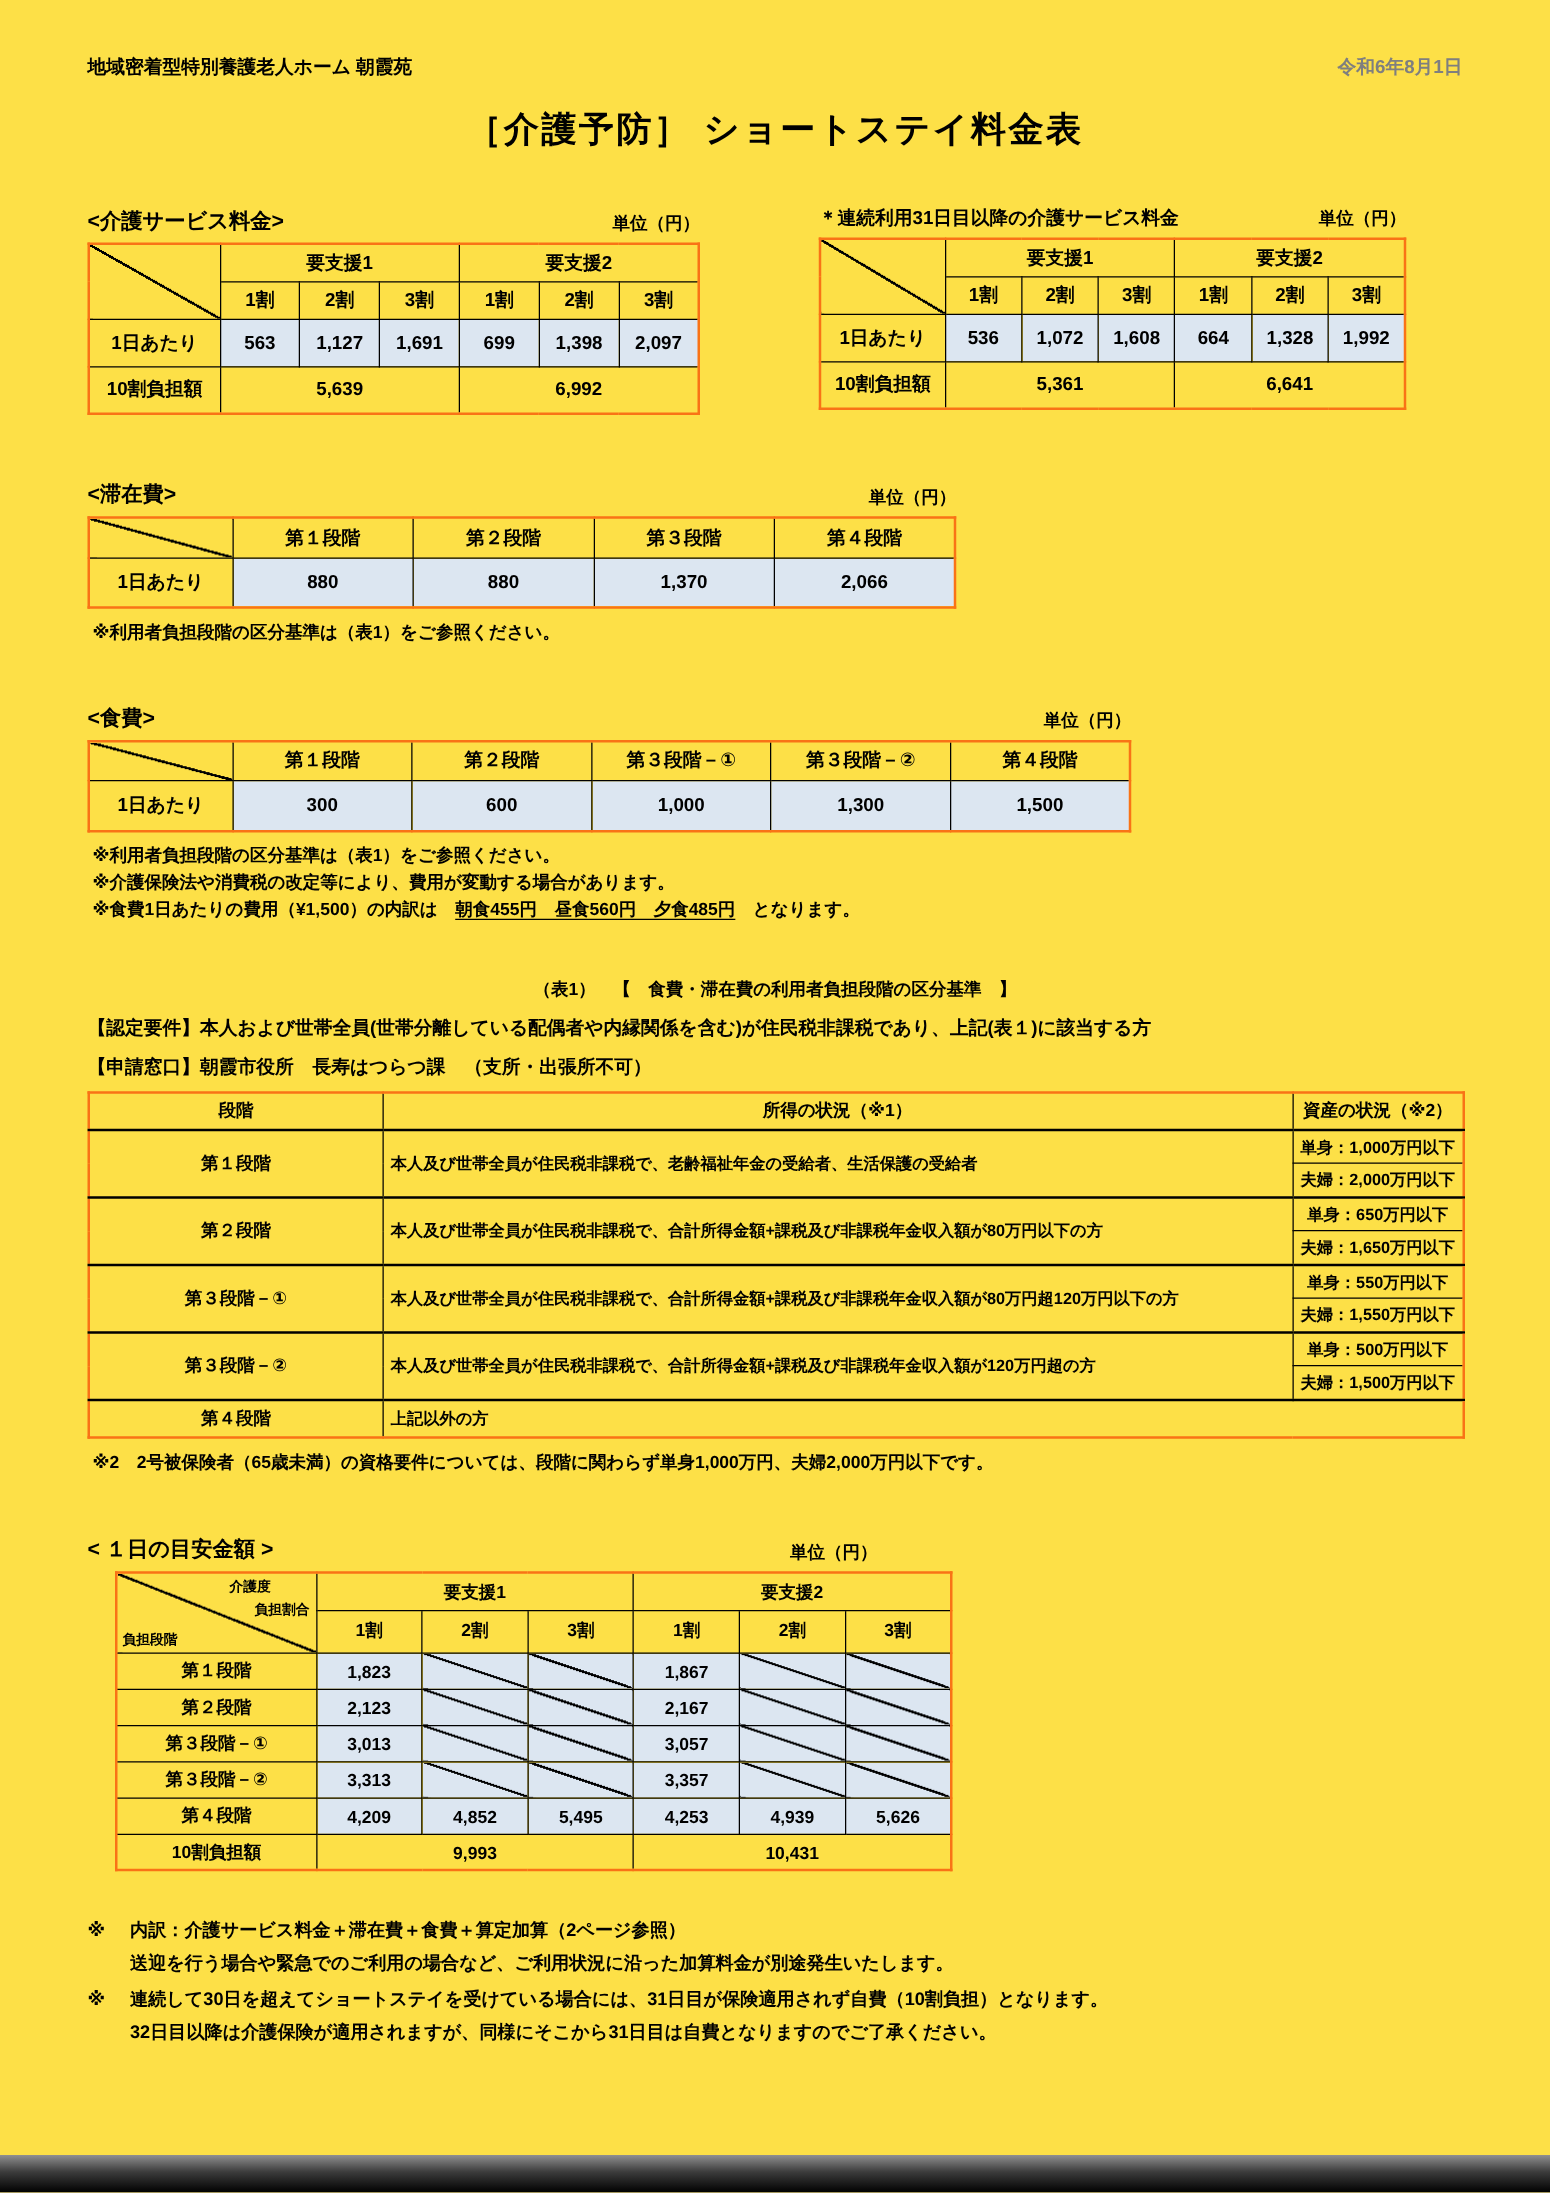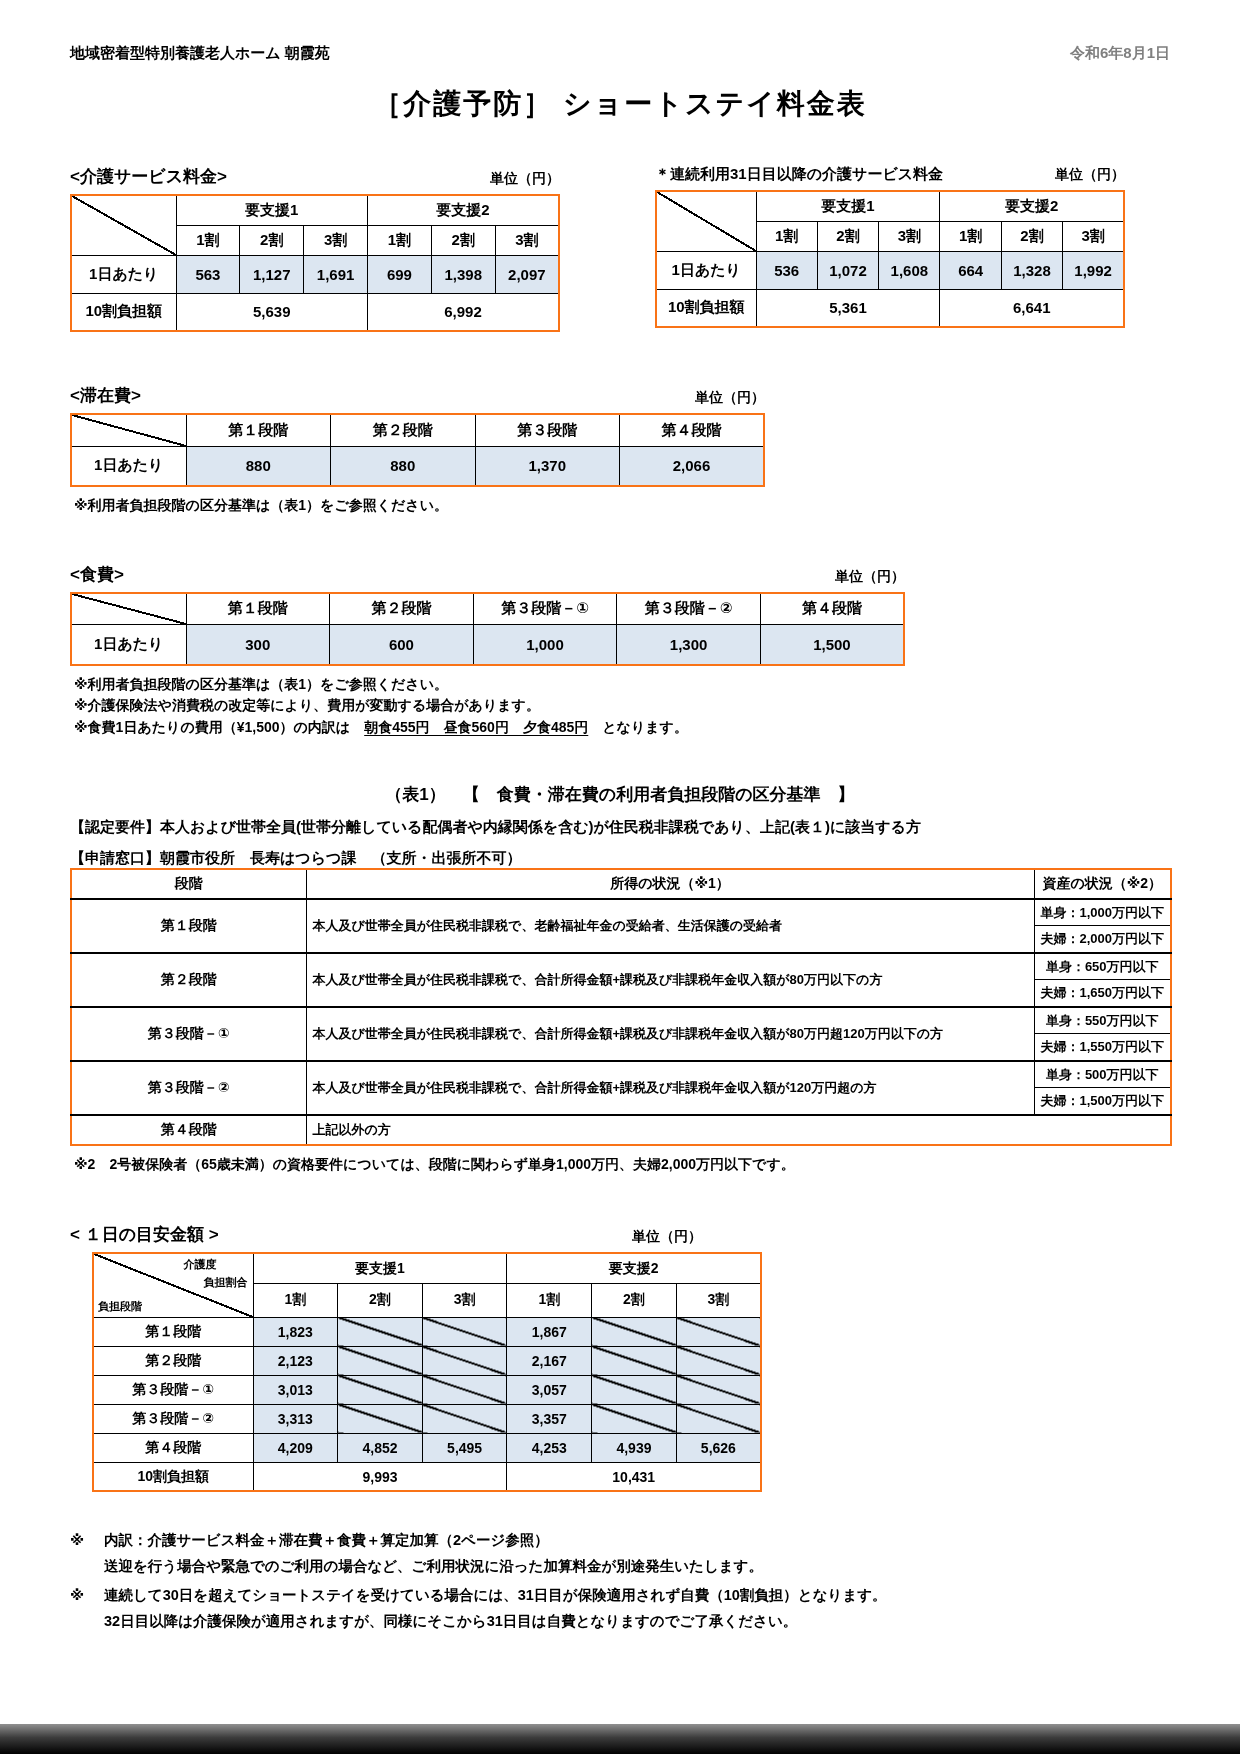--- a/index.html
+++ b/index.html
@@ -1,18 +1,18 @@
 <!DOCTYPE html>
 <html style="--cell-blue: #dce6f1; --date-gray: #7f7f7f;"><head>
 <meta charset="utf-8">
 <style>
   * { margin:0; padding:0; box-sizing:border-box; }
   html,body { background:#888; }
   body { font-family:"Liberation Sans","DejaVu Sans",sans-serif; font-weight:bold; color:#000; }
-  .page { position:relative; width:1240px; height:1754px; background:#ffffff; margin:0 auto;
+  .page { position:relative; width:1240px; height:1754px; background:#fde047; margin:0 auto;
           padding:44px 70px 0 70px; overflow:hidden; }
 
   .header-row { display:flex; justify-content:space-between; align-items:flex-start; font-size:15px; }
   .doc-date { color:var(--date-gray,#7f7f7f); }
   .doc-title { text-align:center; font-size:28px; letter-spacing:2px; margin-top:22px; }
 
   
   .tcap { display:flex; justify-content:space-between; align-items:flex-end; font-size:17px; margin-bottom:6px; }
   .tcap .unit { font-size:14px; }
 
@@ -38,23 +38,23 @@
 
   .sec-stay { margin-top:52px; width:695px; }
   .t-stay { width:695px; }
   .t-stay tr:nth-child(1){ height:32px; } .t-stay tr:nth-child(2){ height:40px; }
 
   .sec-meal { margin-top:46px; width:835px; }
   .t-meal { width:835px; }
   .t-meal tr:nth-child(1){ height:32px; } .t-meal tr:nth-child(2){ height:40px; }
 
   .sec-crit { margin-top:44px; }
-  .crit-head { text-align:center; font-size:17px; }
+  .crit-head { text-align:center; font-size:14px; }
   .crit-line { font-size:15px; margin-top:12px; }
-  .t-crit { width:1100px; }
+  .t-crit { width:1100px; margin-top:10px; }
   .t-crit td { font-size:13px; }
   .t-crit td.stage { font-size:14px; }
   .t-crit td.income { text-align:left; padding:2px 6px; line-height:1.5; }
   .t-crit tr.head td { border-bottom:2px solid #000; height:30px; font-size:14px; }
   .t-crit tr.blk td { border-top:2px solid #000; }
   .t-crit tr.sub td, .t-crit tr.blk td.asset { height:27px; }
   .note-crit { margin-top:8px; }
 
   .sec-daily { margin-top:48px; margin-left:22px; width:670px; }
   .t-daily { width:670px; }

